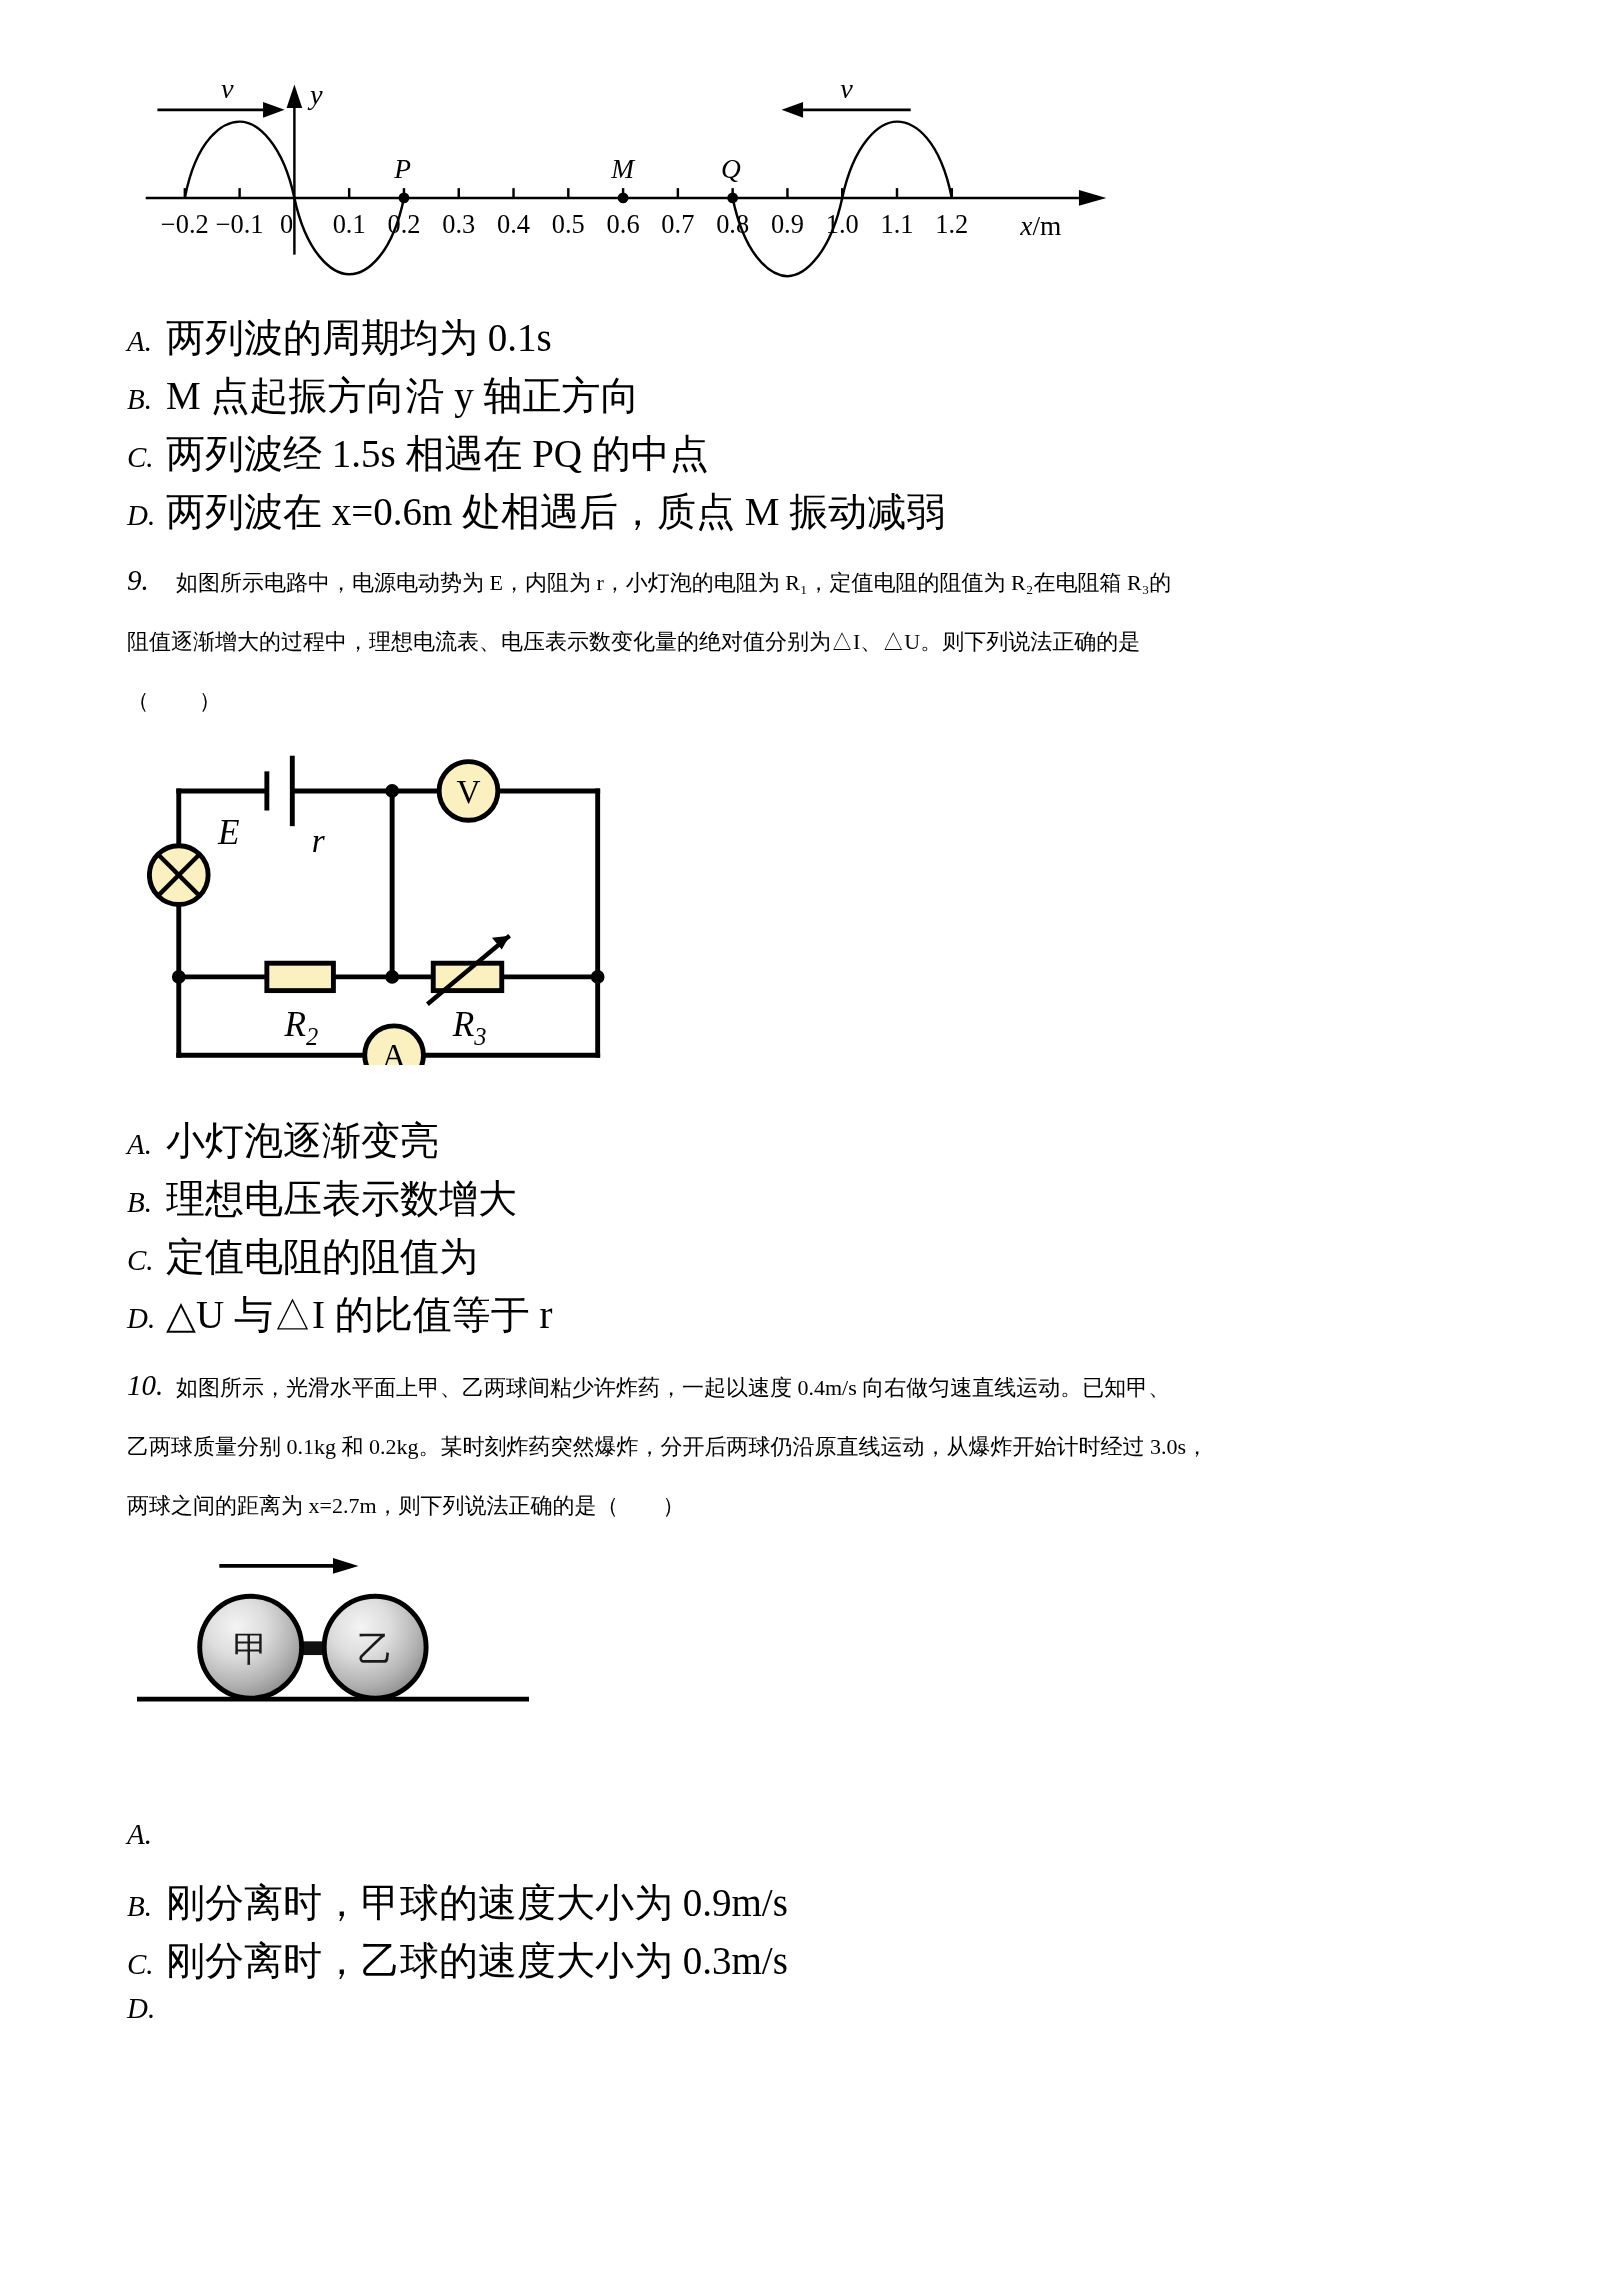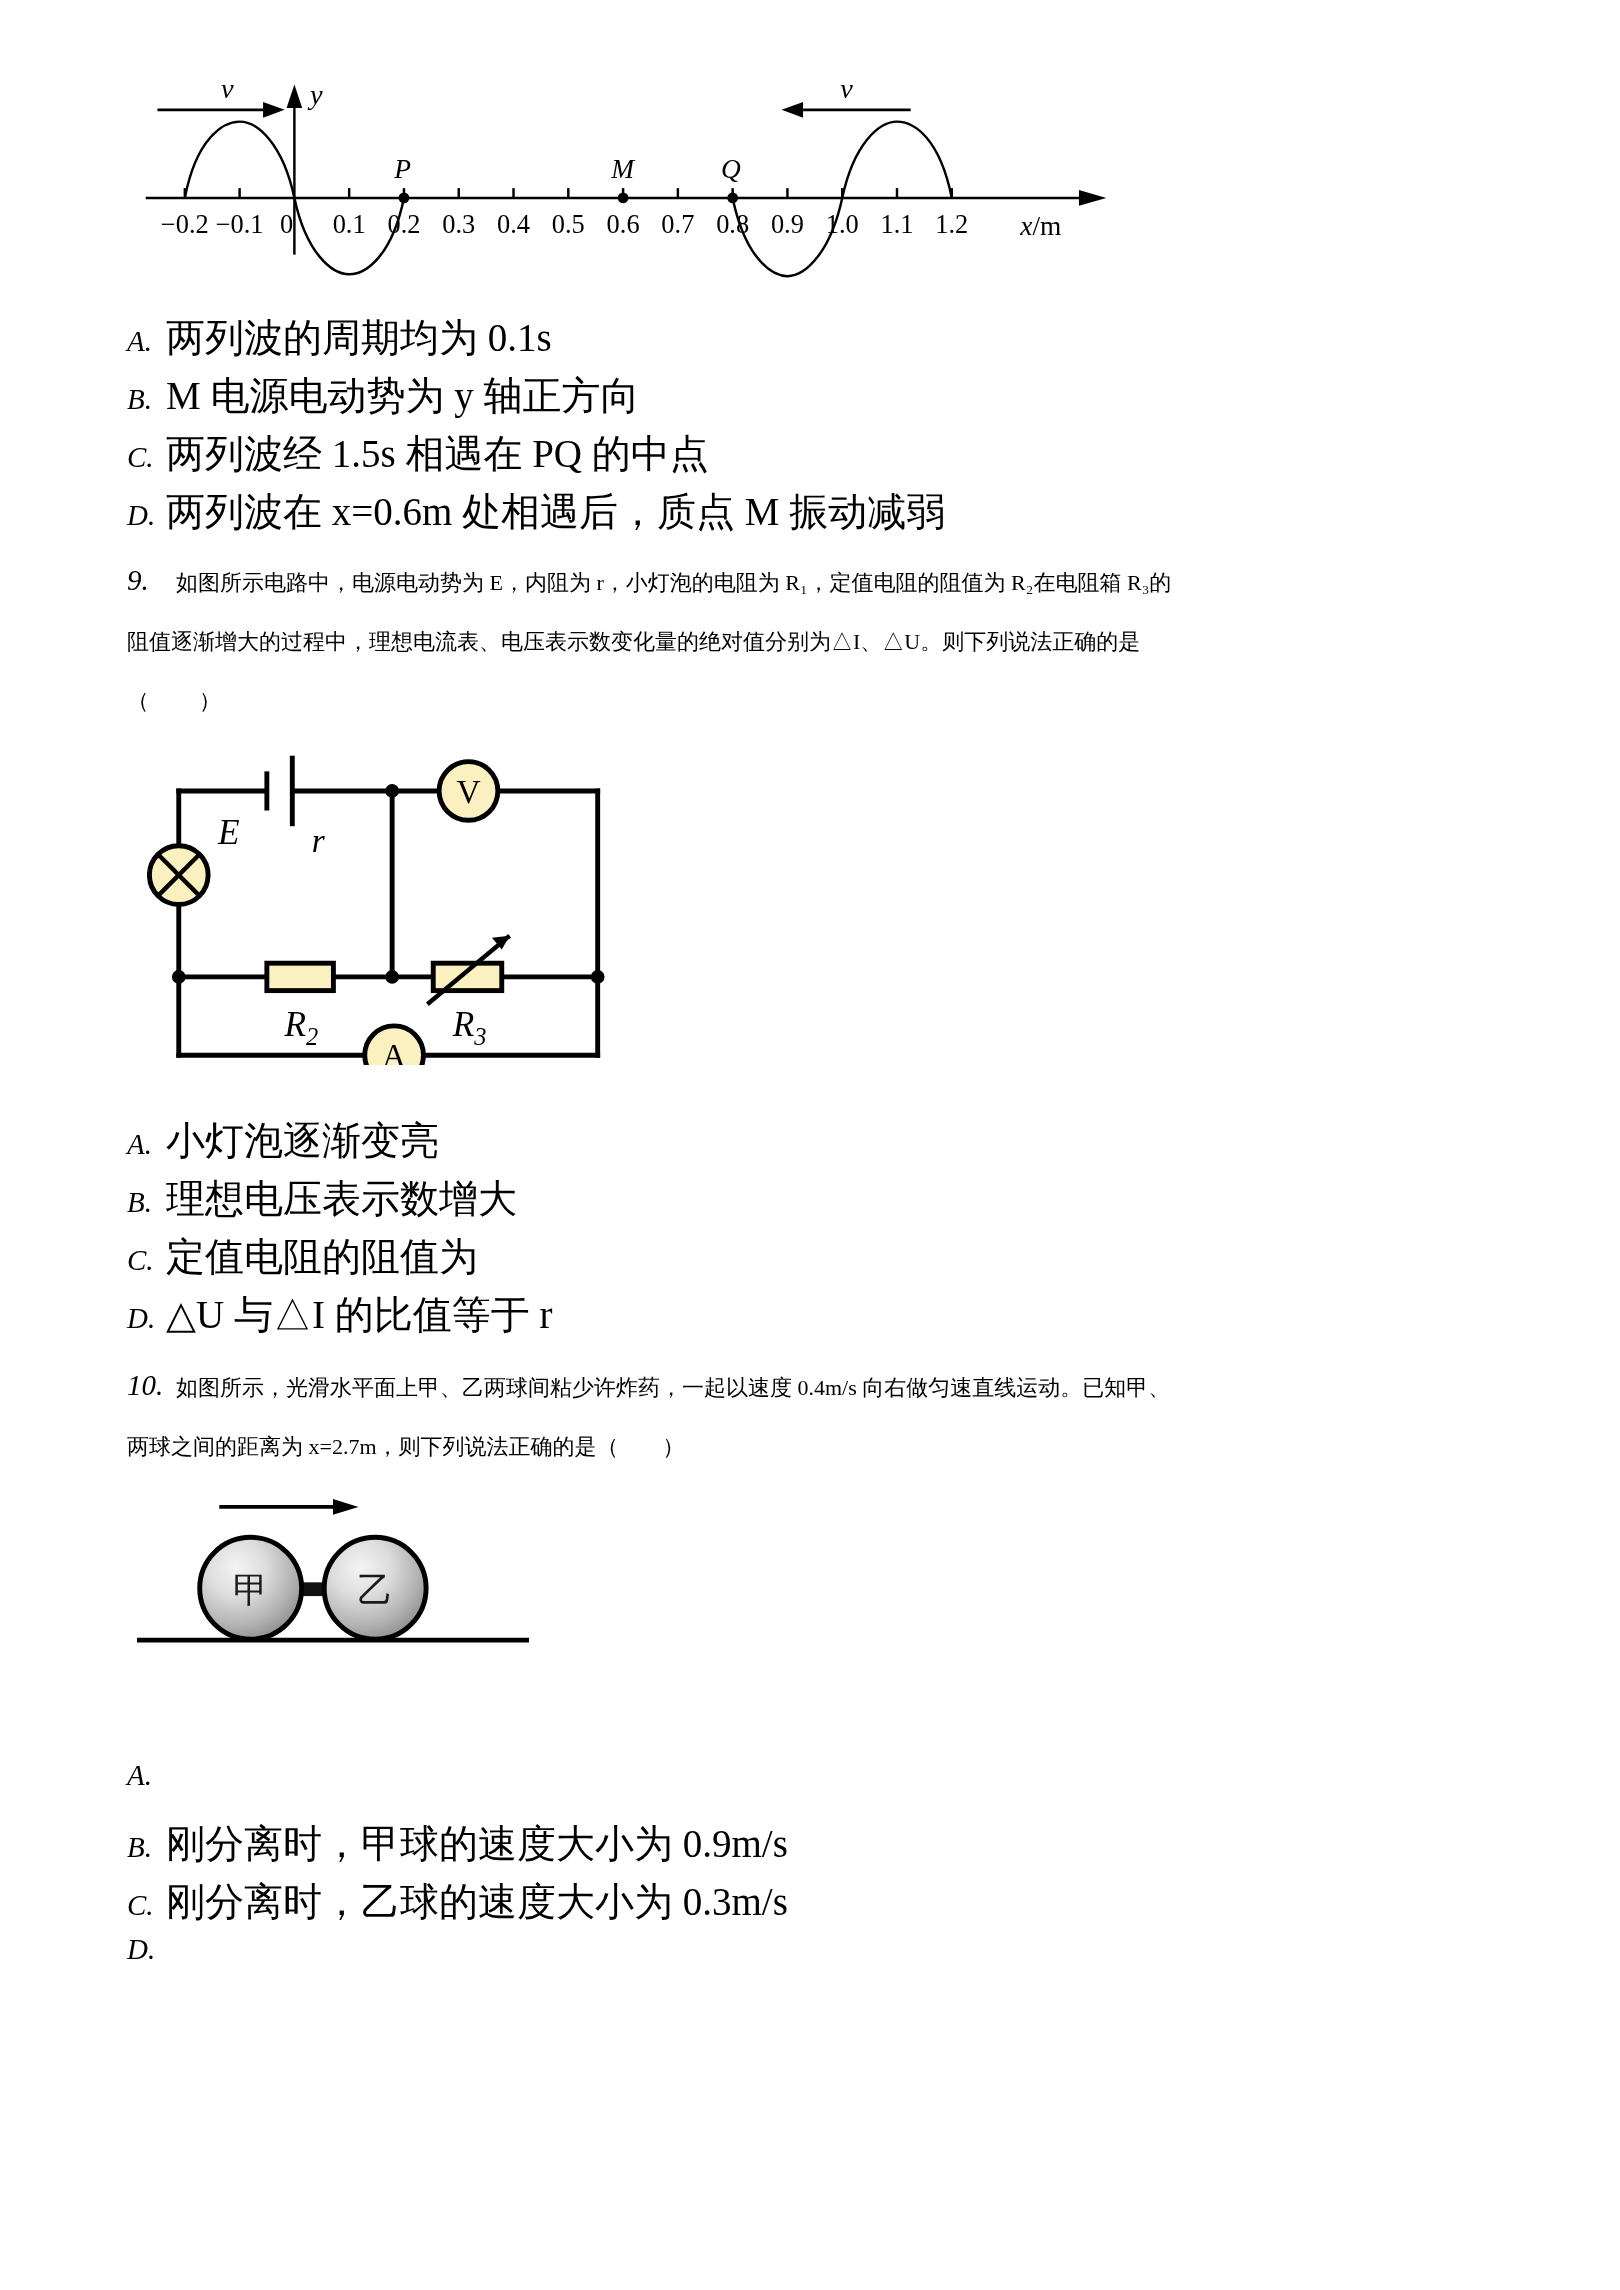--- a/index.html
+++ b/index.html
@@ -176,21 +176,21 @@
   </div>
 
   <div style="height:27.4px"></div>
   <div>
     <div class="opt-row">
       <span class="opt-letter">A.</span>
       <span class="opt-text">两列波的周期均为 0.1s</span>
     </div>
     <div class="opt-row">
       <span class="opt-letter">B.</span>
-      <span class="opt-text">M 电源电动势为 y 轴正方向</span>
+      <span class="opt-text">M 点起振方向沿 y 轴正方向</span>
     </div>
     <div class="opt-row">
       <span class="opt-letter">C.</span>
       <span class="opt-text">两列波经 1.5s 相遇在 PQ 的中点</span>
     </div>
     <div class="opt-row">
       <span class="opt-letter">D.</span>
       <span class="opt-text">两列波在 x=0.6m 处相遇后，质点 M 振动减弱</span>
     </div>
   </div>
@@ -312,20 +312,21 @@
       <span class="opt-text">△U 与△I 的比值等于 r</span>
     </div>
   </div>
 
   <div style="height:11.8px"></div>
   <div>
     <div class="q-row">
       <span class="q-num">10.</span>
       <span class="q-line">如图所示，光滑水平面上甲、乙两球间粘少许炸药，一起以速度 0.4m/s 向右做匀速直线运动。已知甲、</span>
     </div>
+    <div class="q-line q-cont">乙两球质量分别 0.1kg 和 0.2kg。某时刻炸药突然爆炸，分开后两球仍沿原直线运动，从爆炸开始计时经过 3.0s，</div>
     <div class="q-line q-cont">两球之间的距离为 x=2.7m，则下列说法正确的是（　　）</div>
   </div>
 
   <div style="height:15.7px"></div>
   <div class="balls-fig">
     <svg width="490" height="216" viewBox="0 0 500 220">
       <defs>
         <radialGradient id="ballgrad" cx="36%" cy="30%" r="72%">
           <stop offset="0%" stop-color="#f4f4f4"></stop>
           <stop offset="40%" stop-color="#dddddd"></stop>

